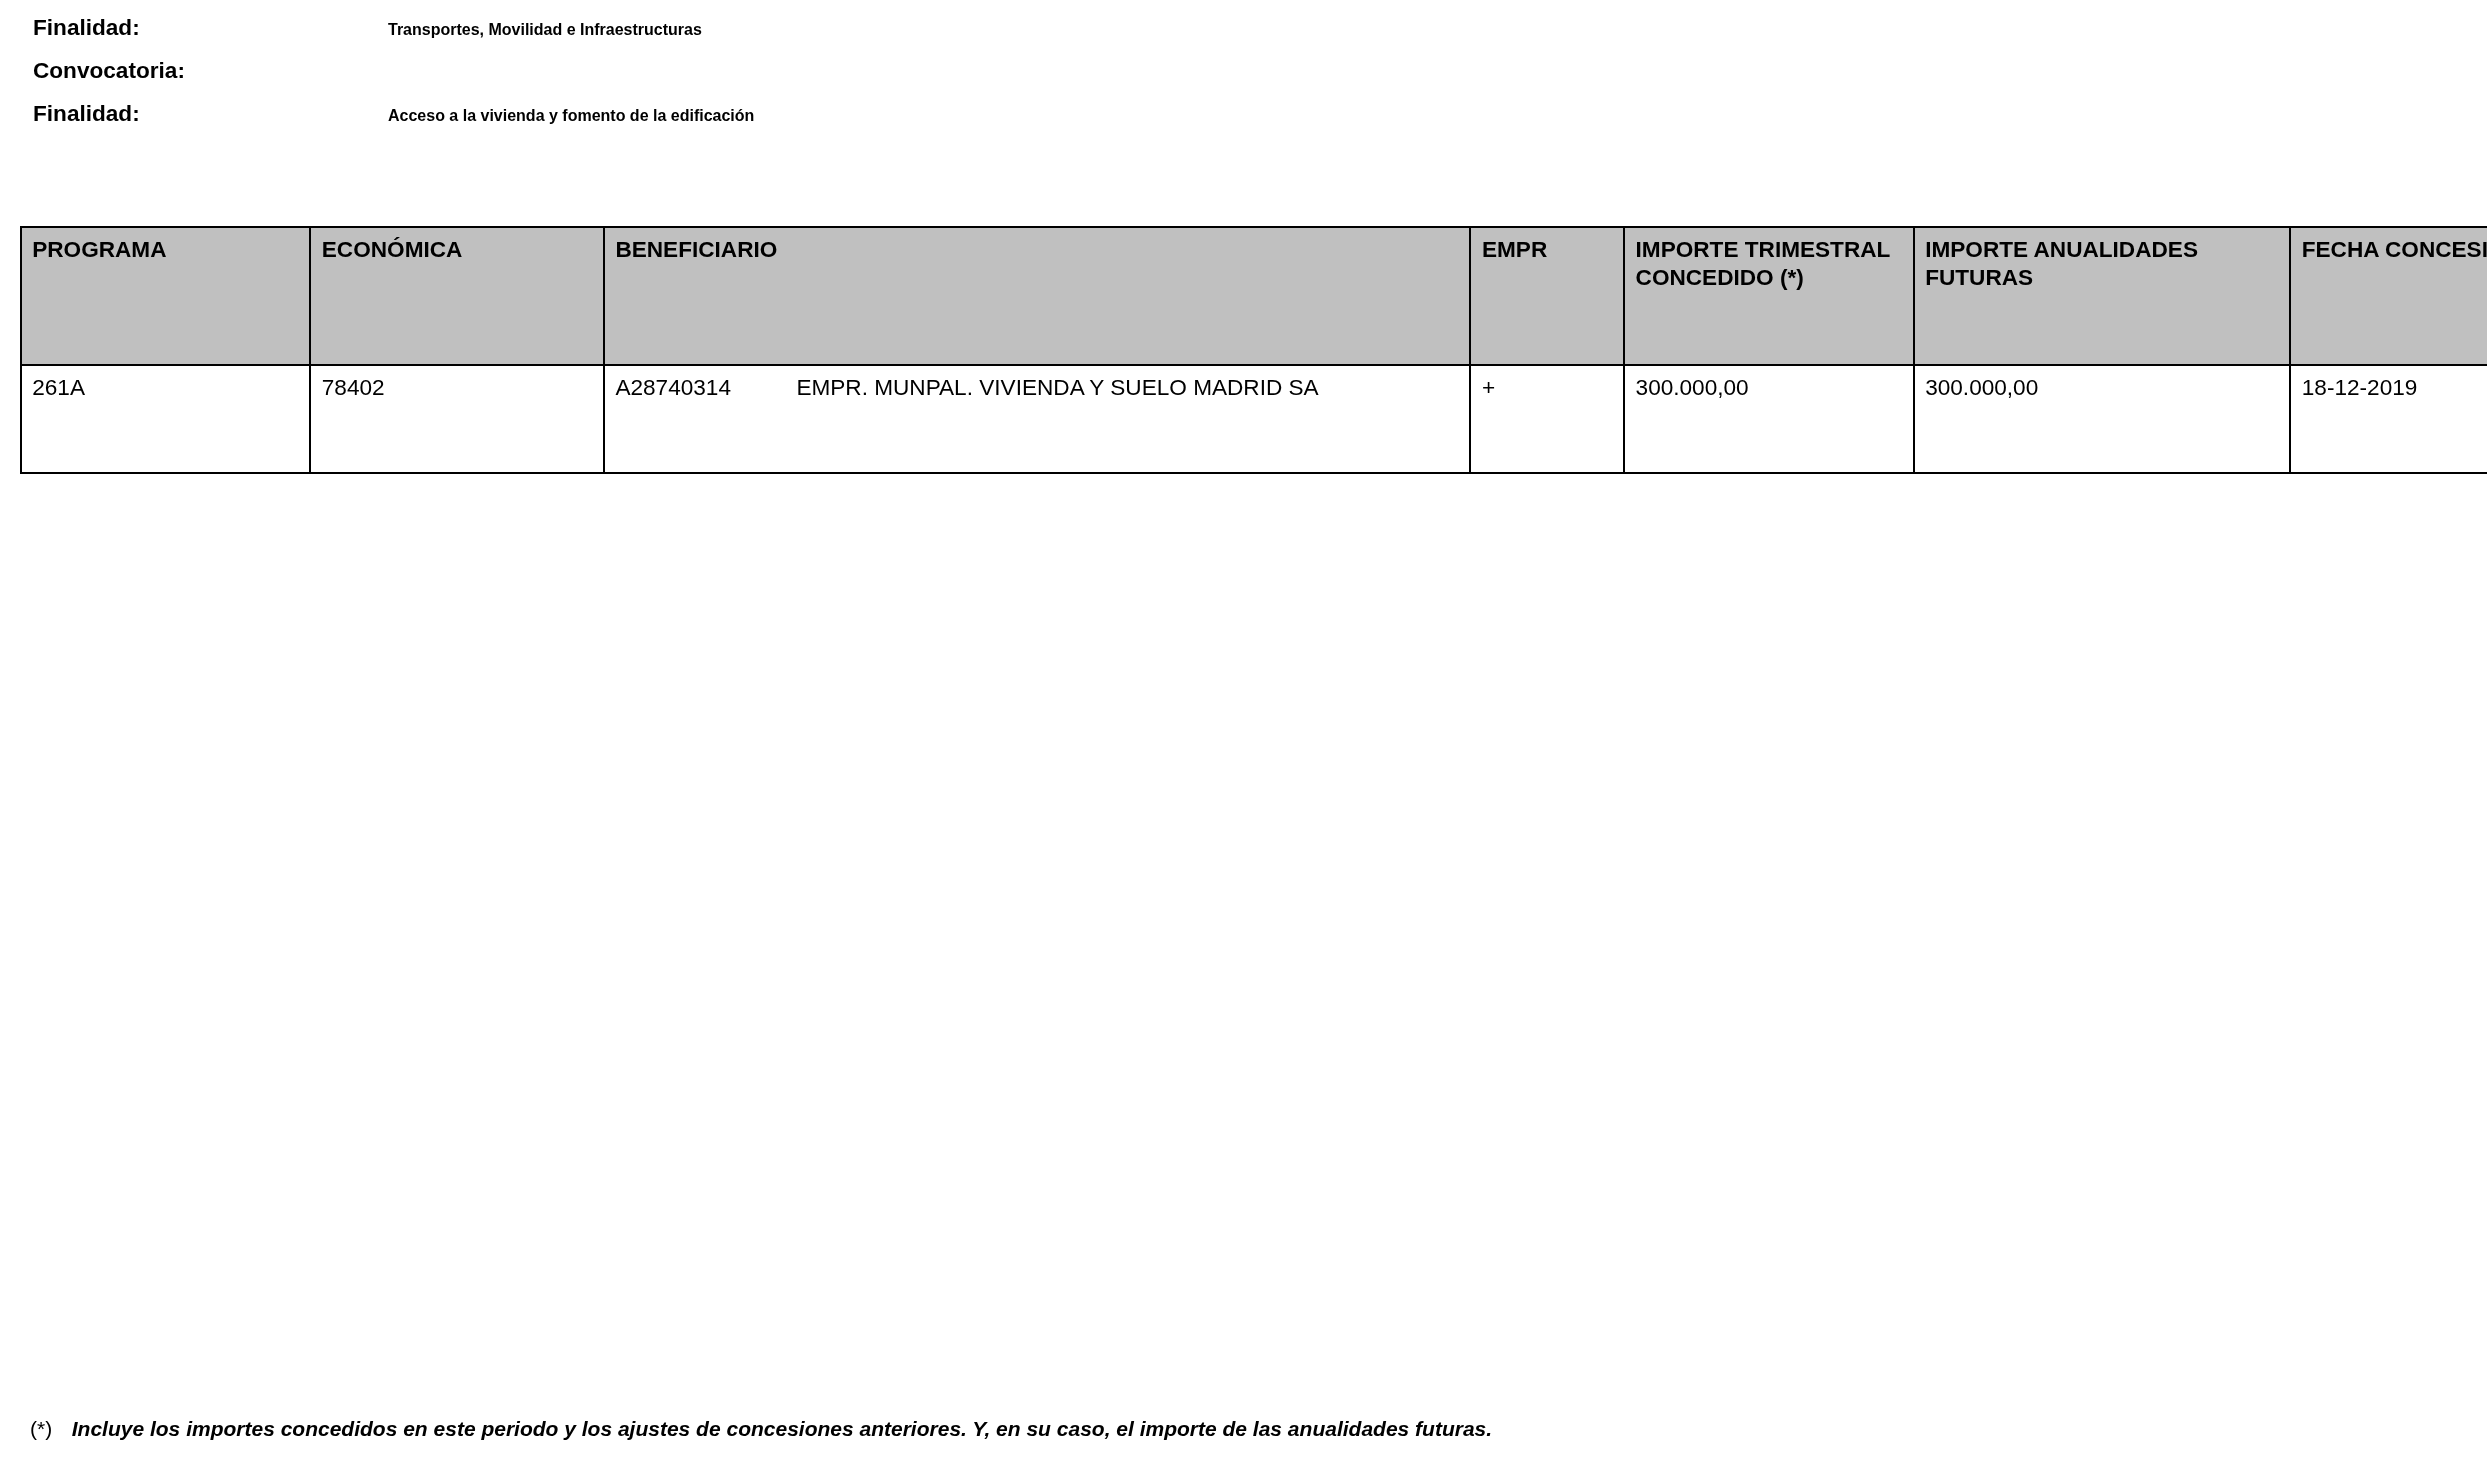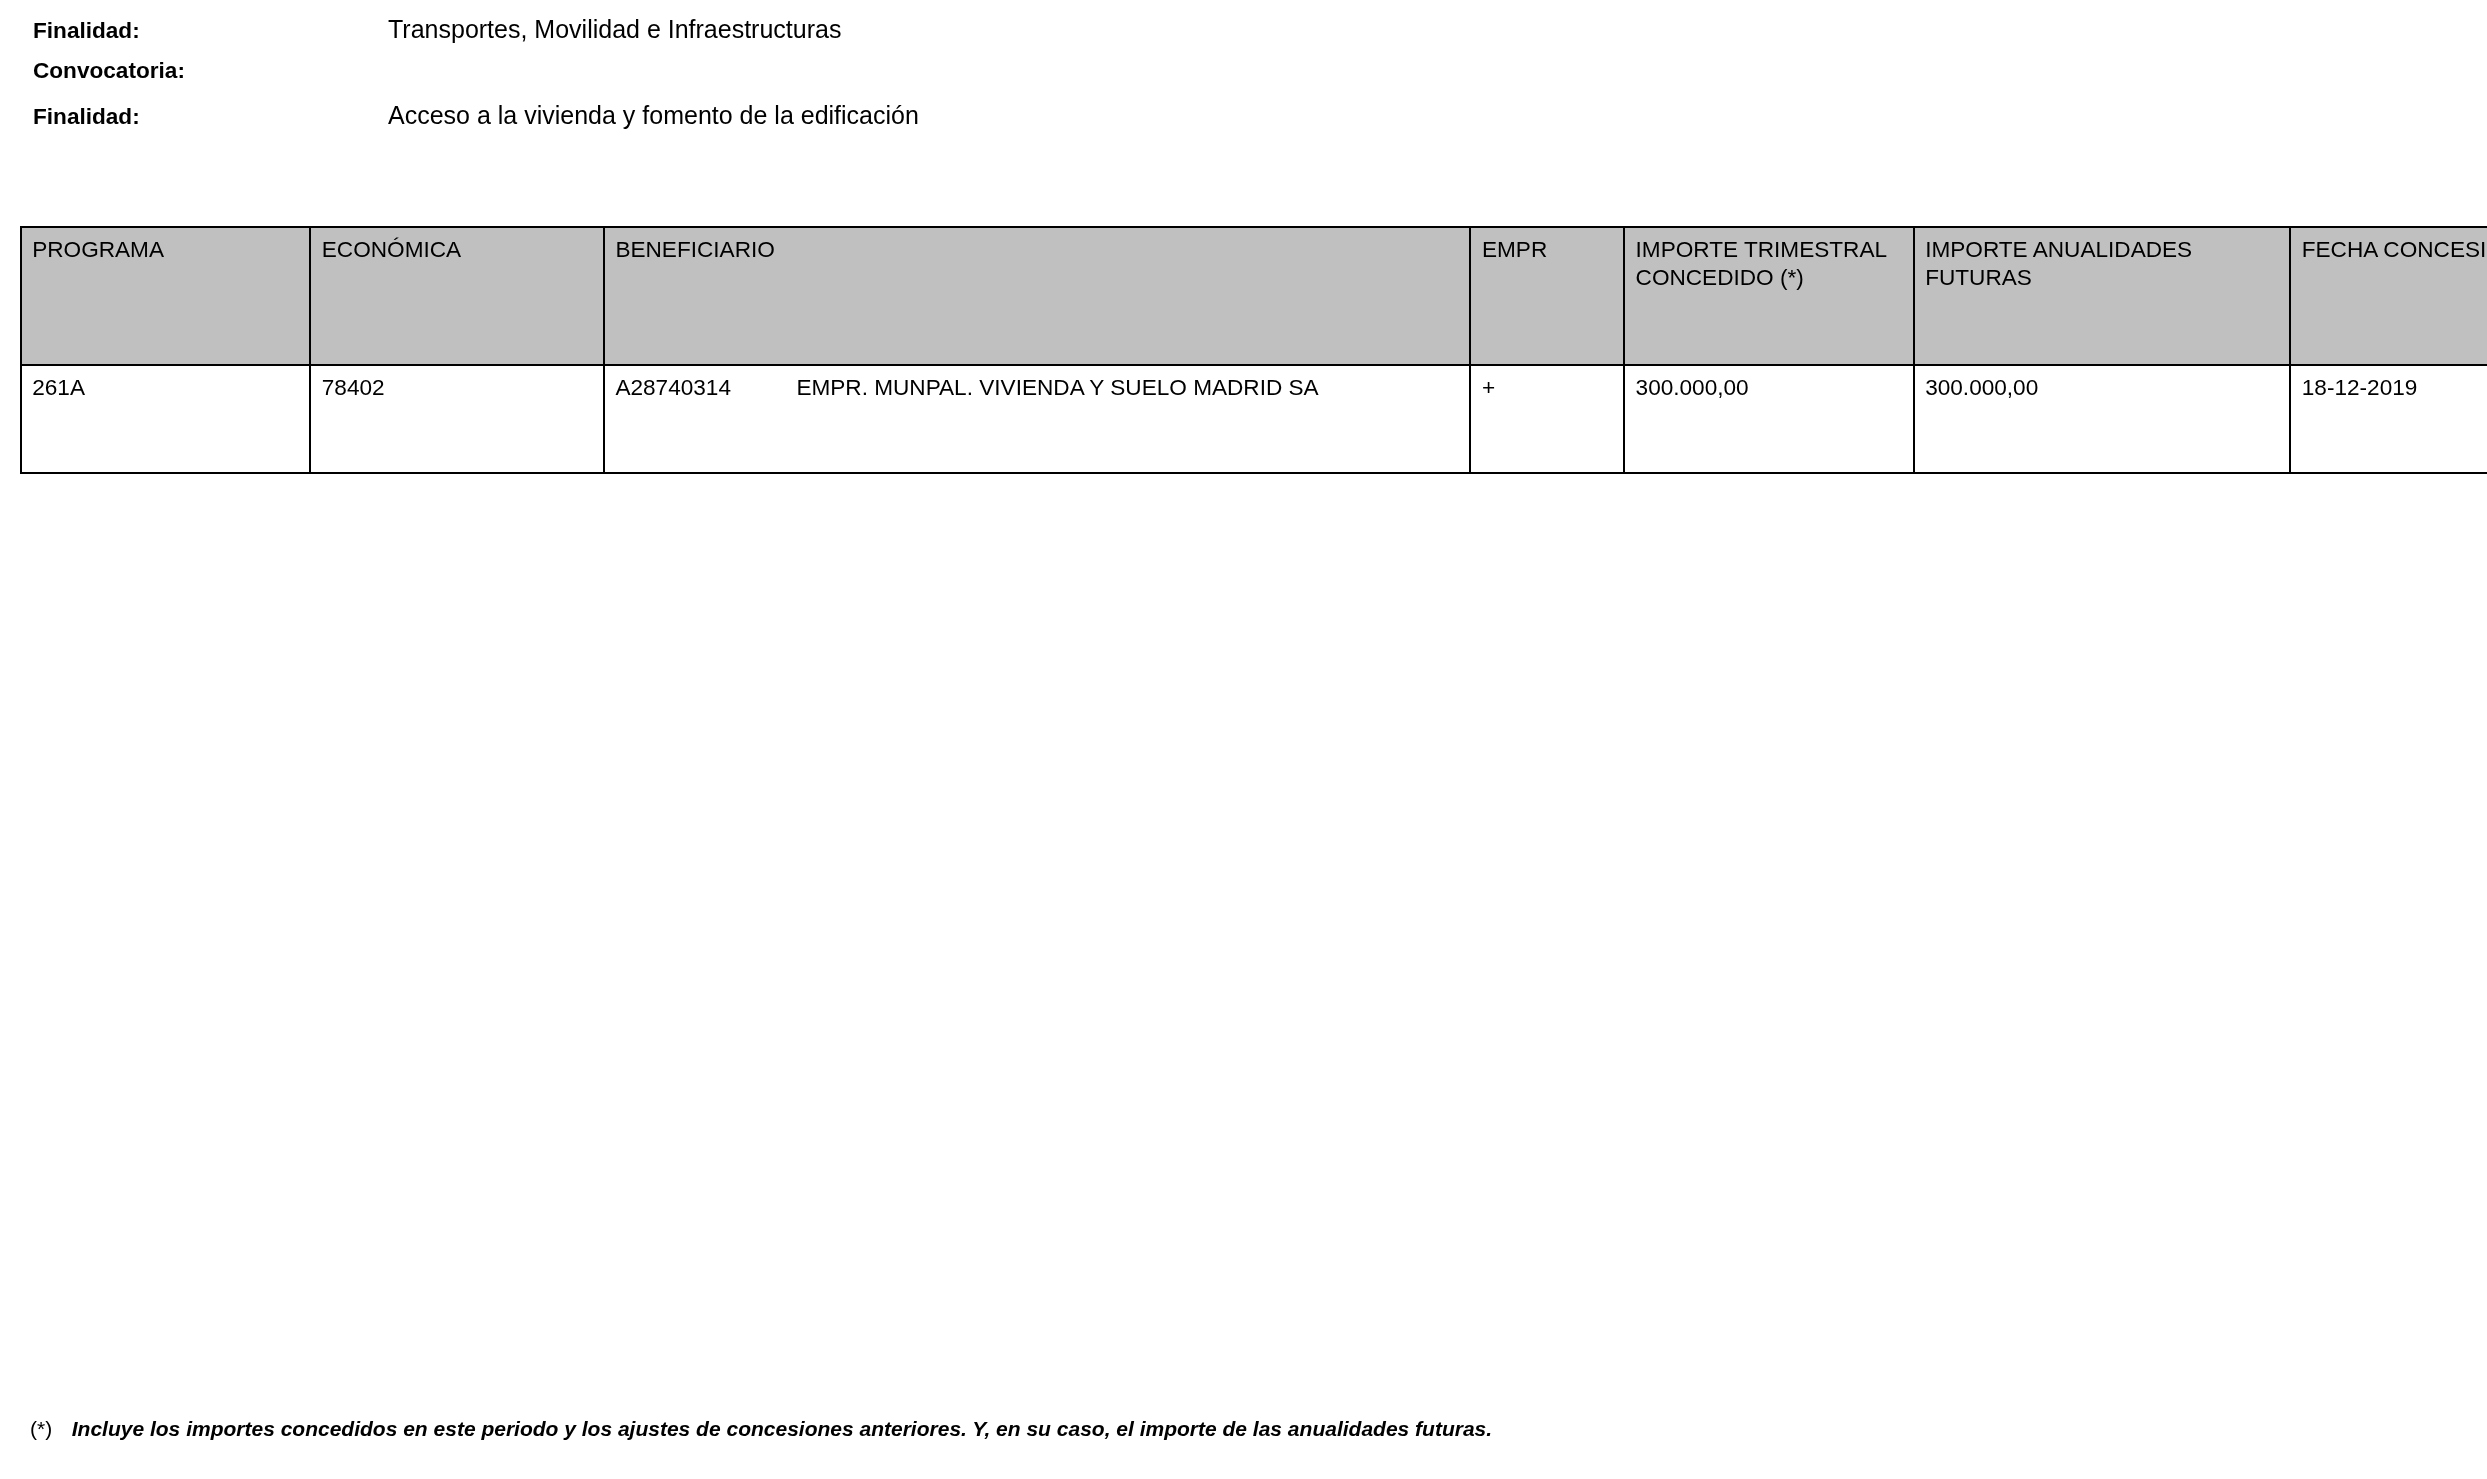--- a/index.html
+++ b/index.html
@@ -34,22 +34,22 @@
     height: 43px;
   }
   .meta-label {
     width: 355px;
     font-size: 22.6px;
     font-weight: bold;
     line-height: 1.2;
     white-space: nowrap;
   }
   .meta-value {
-    font-size: 25px;
-    font-weight: normal;
+    font-size: 16px;
+    font-weight: bold;
     line-height: 1.2;
     white-space: nowrap;
   }
   table.grant-table {
     position: absolute;
     left: 19.6px;
     top: 226px;
     border-collapse: collapse;
     table-layout: fixed;
     width: 2449px;
@@ -59,21 +59,21 @@
     border: 2.3px solid #000000;
     vertical-align: top;
     font-size: 22.6px;
     line-height: 1.28;
     padding: 7.5px 9px 7.5px 10.6px;
     font-weight: normal;
     text-align: left;
   }
   table.grant-table thead th {
     background: #c0c0c0;
-    font-weight: normal;
+    font-weight: bold;
     height: 121px;
   }
   .col-programa   { width: 268px; }
   .col-economica  { width: 272px; }
   .col-benef      { width: 845px; }
   .col-signo      { width: 132px; }
   .col-trim       { width: 268px; }
   .col-anual      { width: 355px; margin-left: 11px; }
   .col-fecha      { width: 310px; }
 

